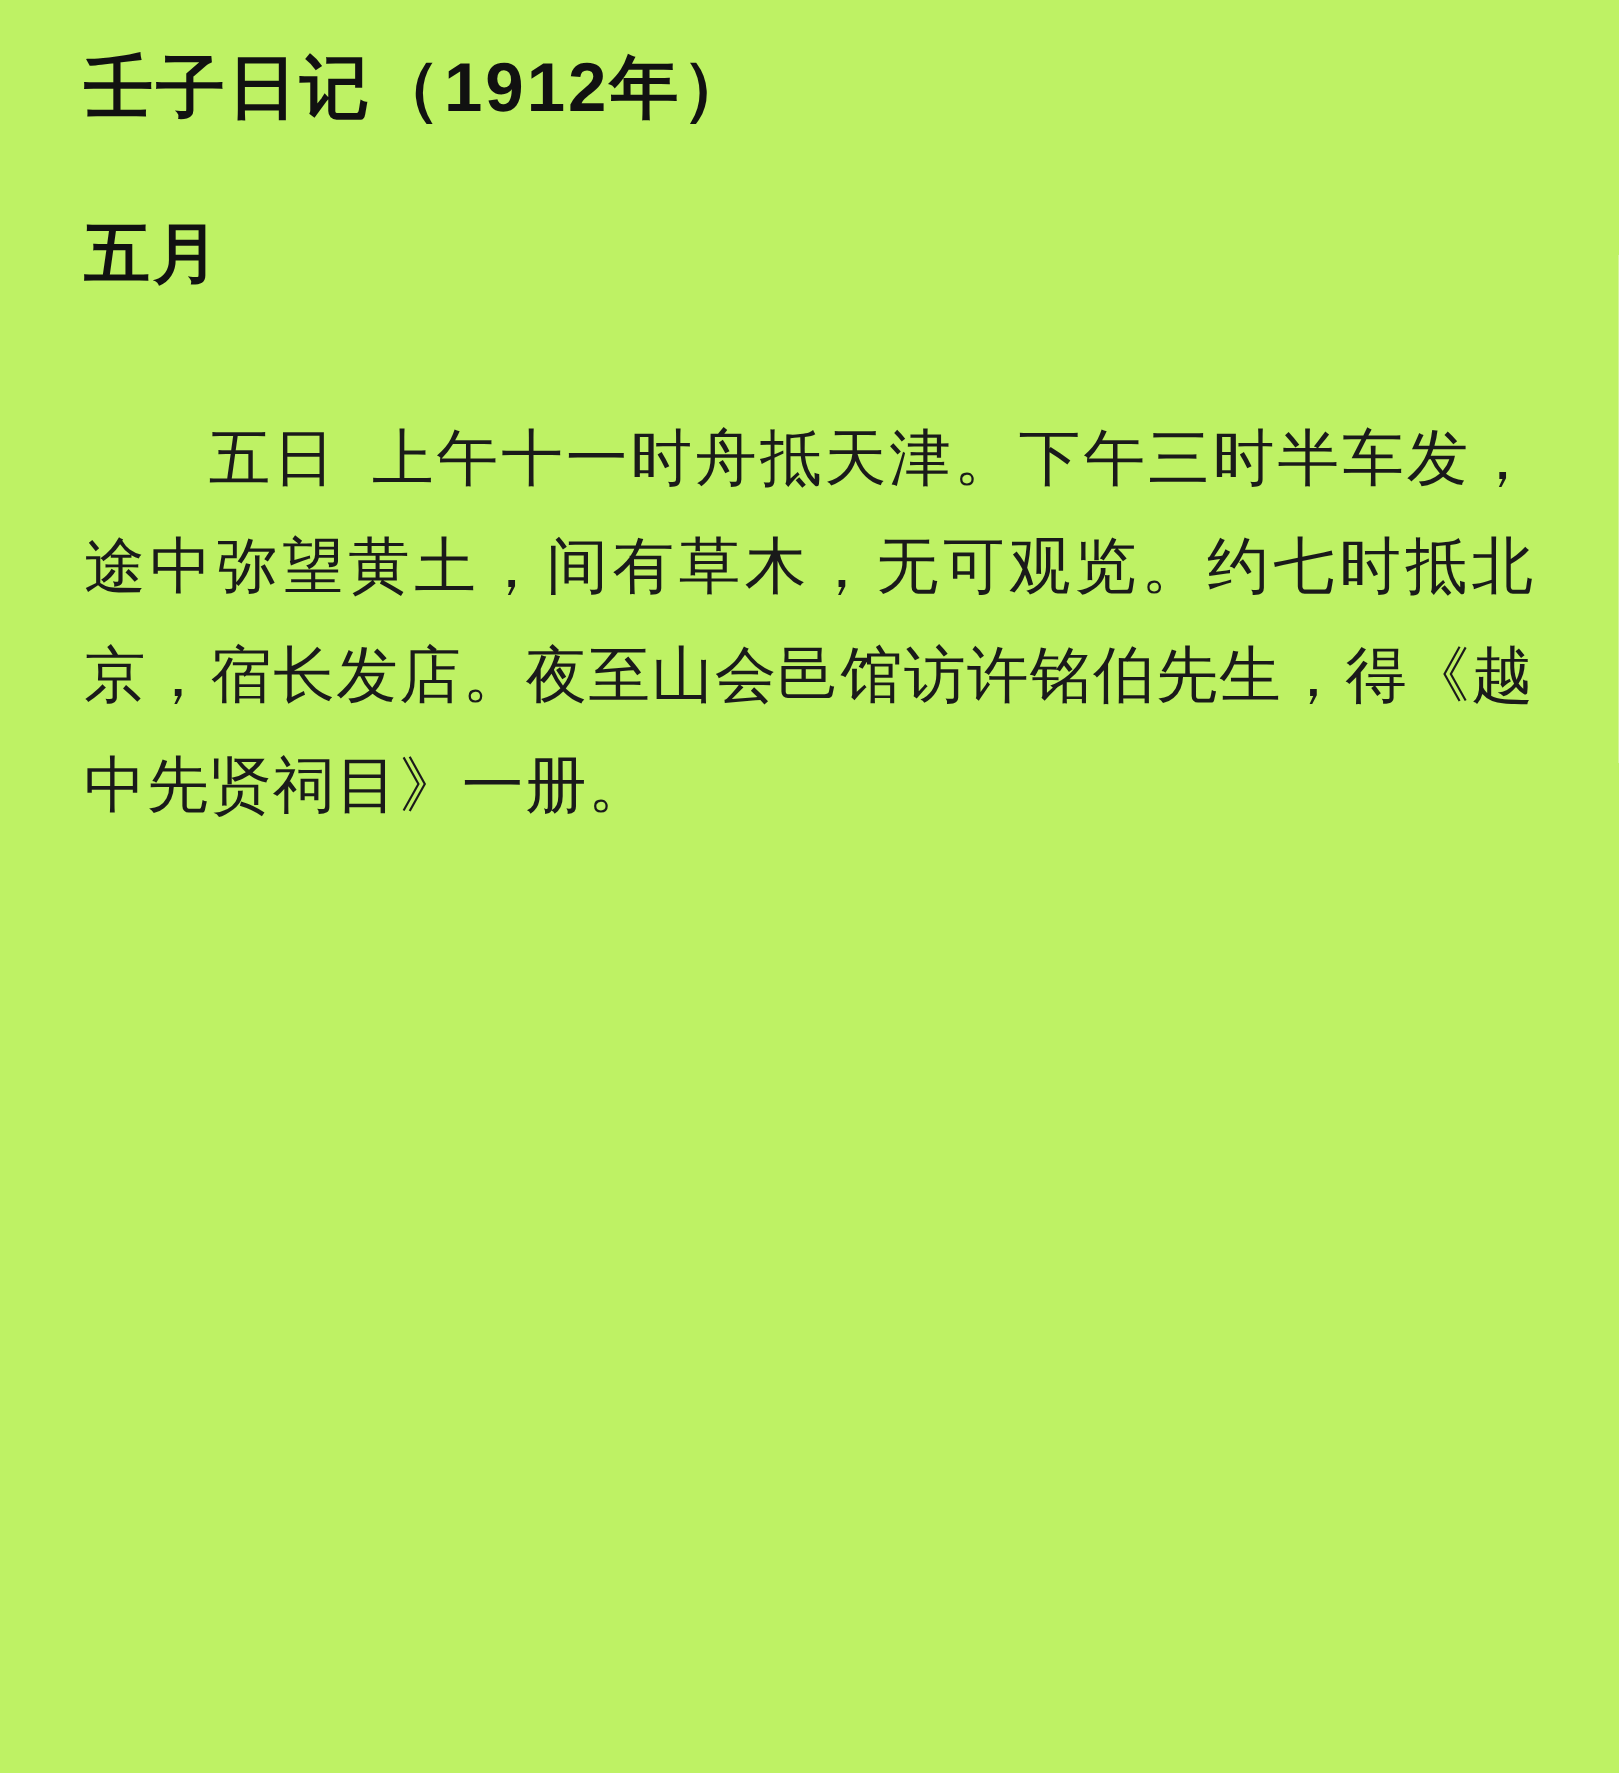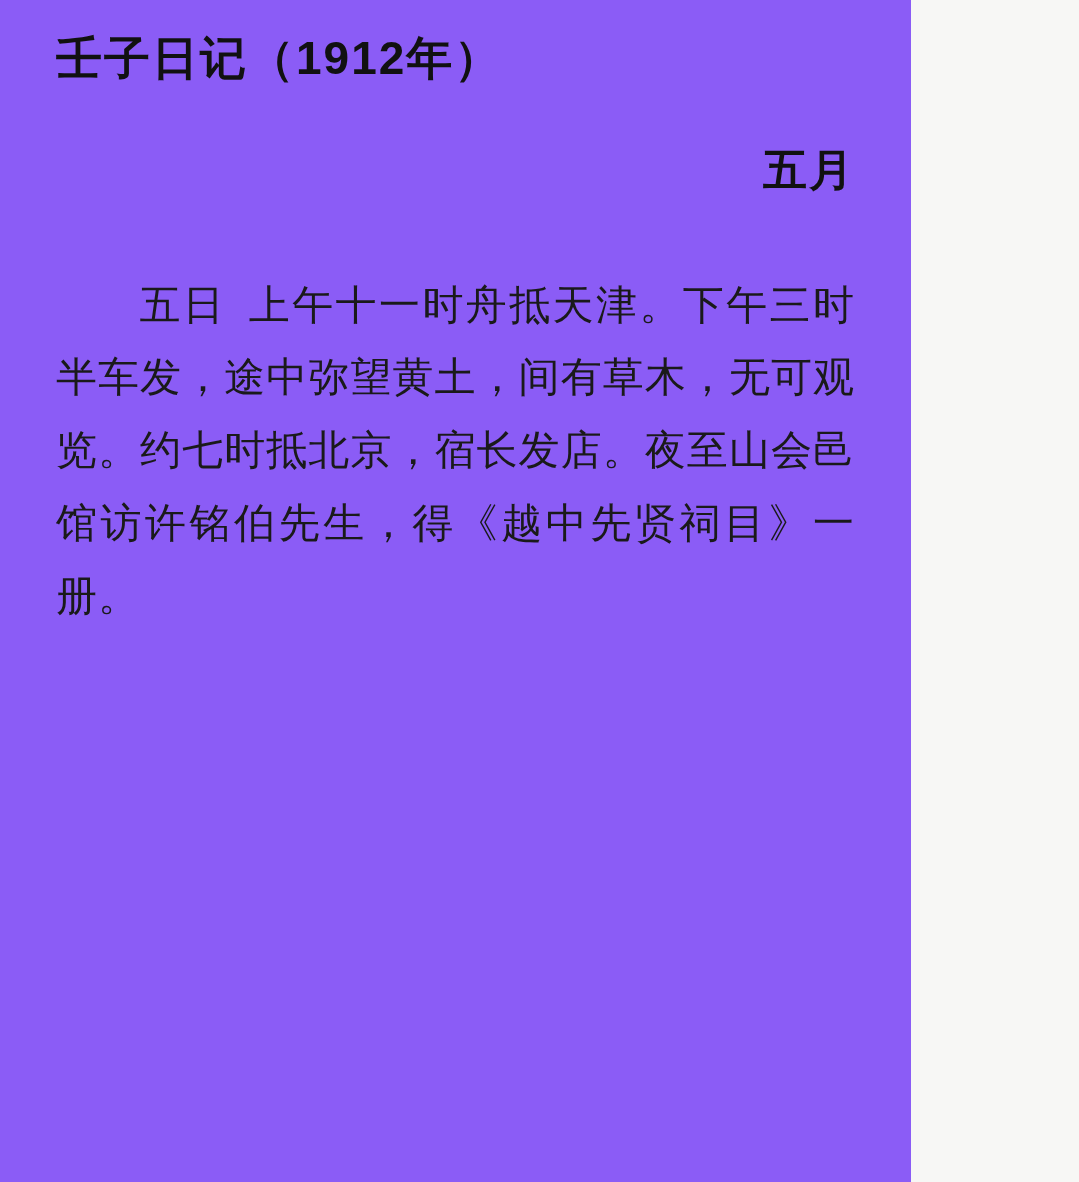--- a/index.html
+++ b/index.html
@@ -9,41 +9,40 @@
   }
   body {
     width: 1079px;
     min-height: 1182px;
     font-family: "Liberation Sans", sans-serif;
     color: #1a1a1a;
     -webkit-font-smoothing: antialiased;
   }
   .page {
     box-sizing: border-box;
-    width: 911px;
+    width: 1079px;
     min-height: 1182px;
     padding: 30px 56px 24px 56px;
-    background: #8b5cf6;
+    background: #bef264;
   }
   .doc-title {
     font-size: 46px;
     font-weight: bold;
     letter-spacing: 2px;
     line-height: 1.25;
     margin: 0 0 54px 0;
     color: #111111;
   }
   .section-heading {
     font-size: 44px;
     font-weight: bold;
     letter-spacing: 2px;
     line-height: 1.25;
     margin: 0 0 72px 0;
     color: #111111;
-    text-align: right;
   }
   .entry {
     font-size: 41px;
     line-height: 1.78;
     letter-spacing: 1px;
     text-align: justify;
     text-justify: inter-ideograph;
     margin: 0 0 56px 0;
     color: #1a1a1a;
     font-weight: 400;

